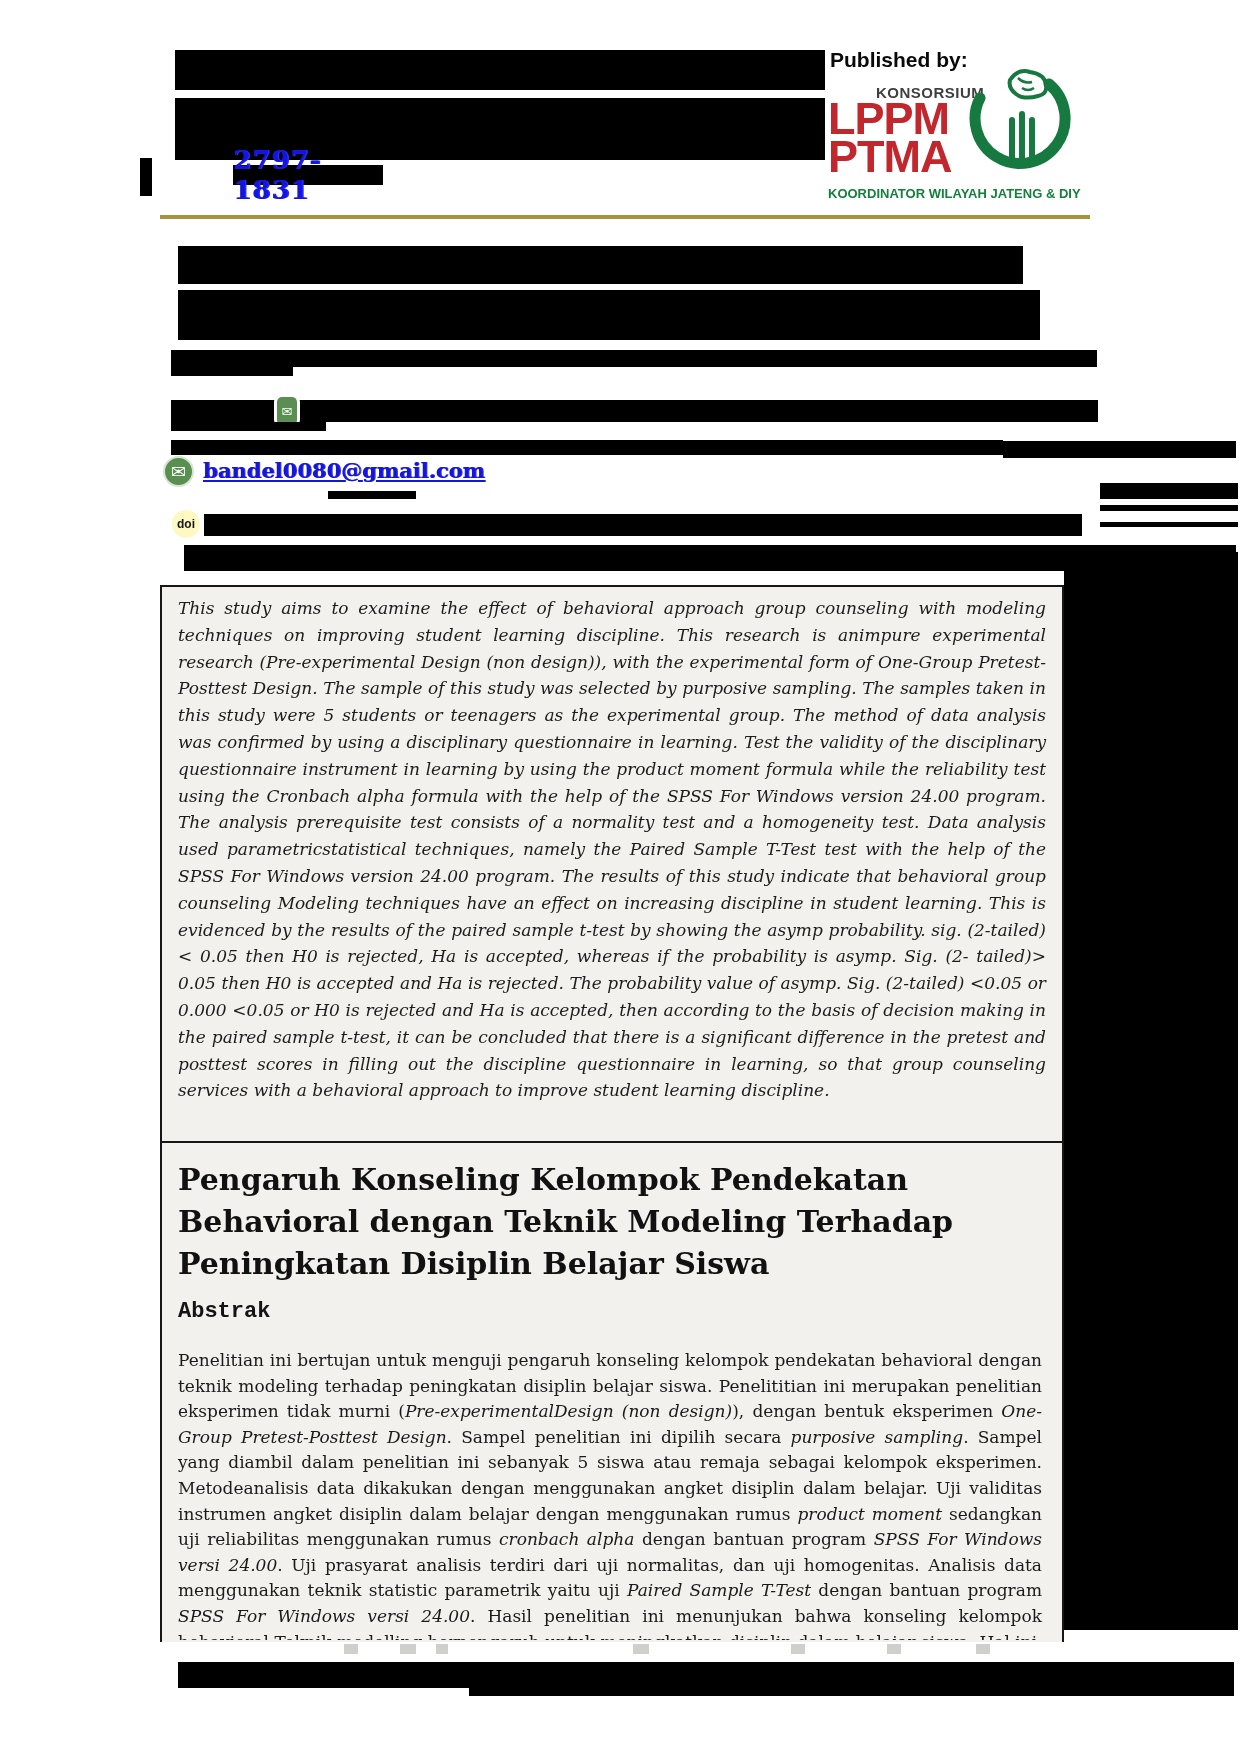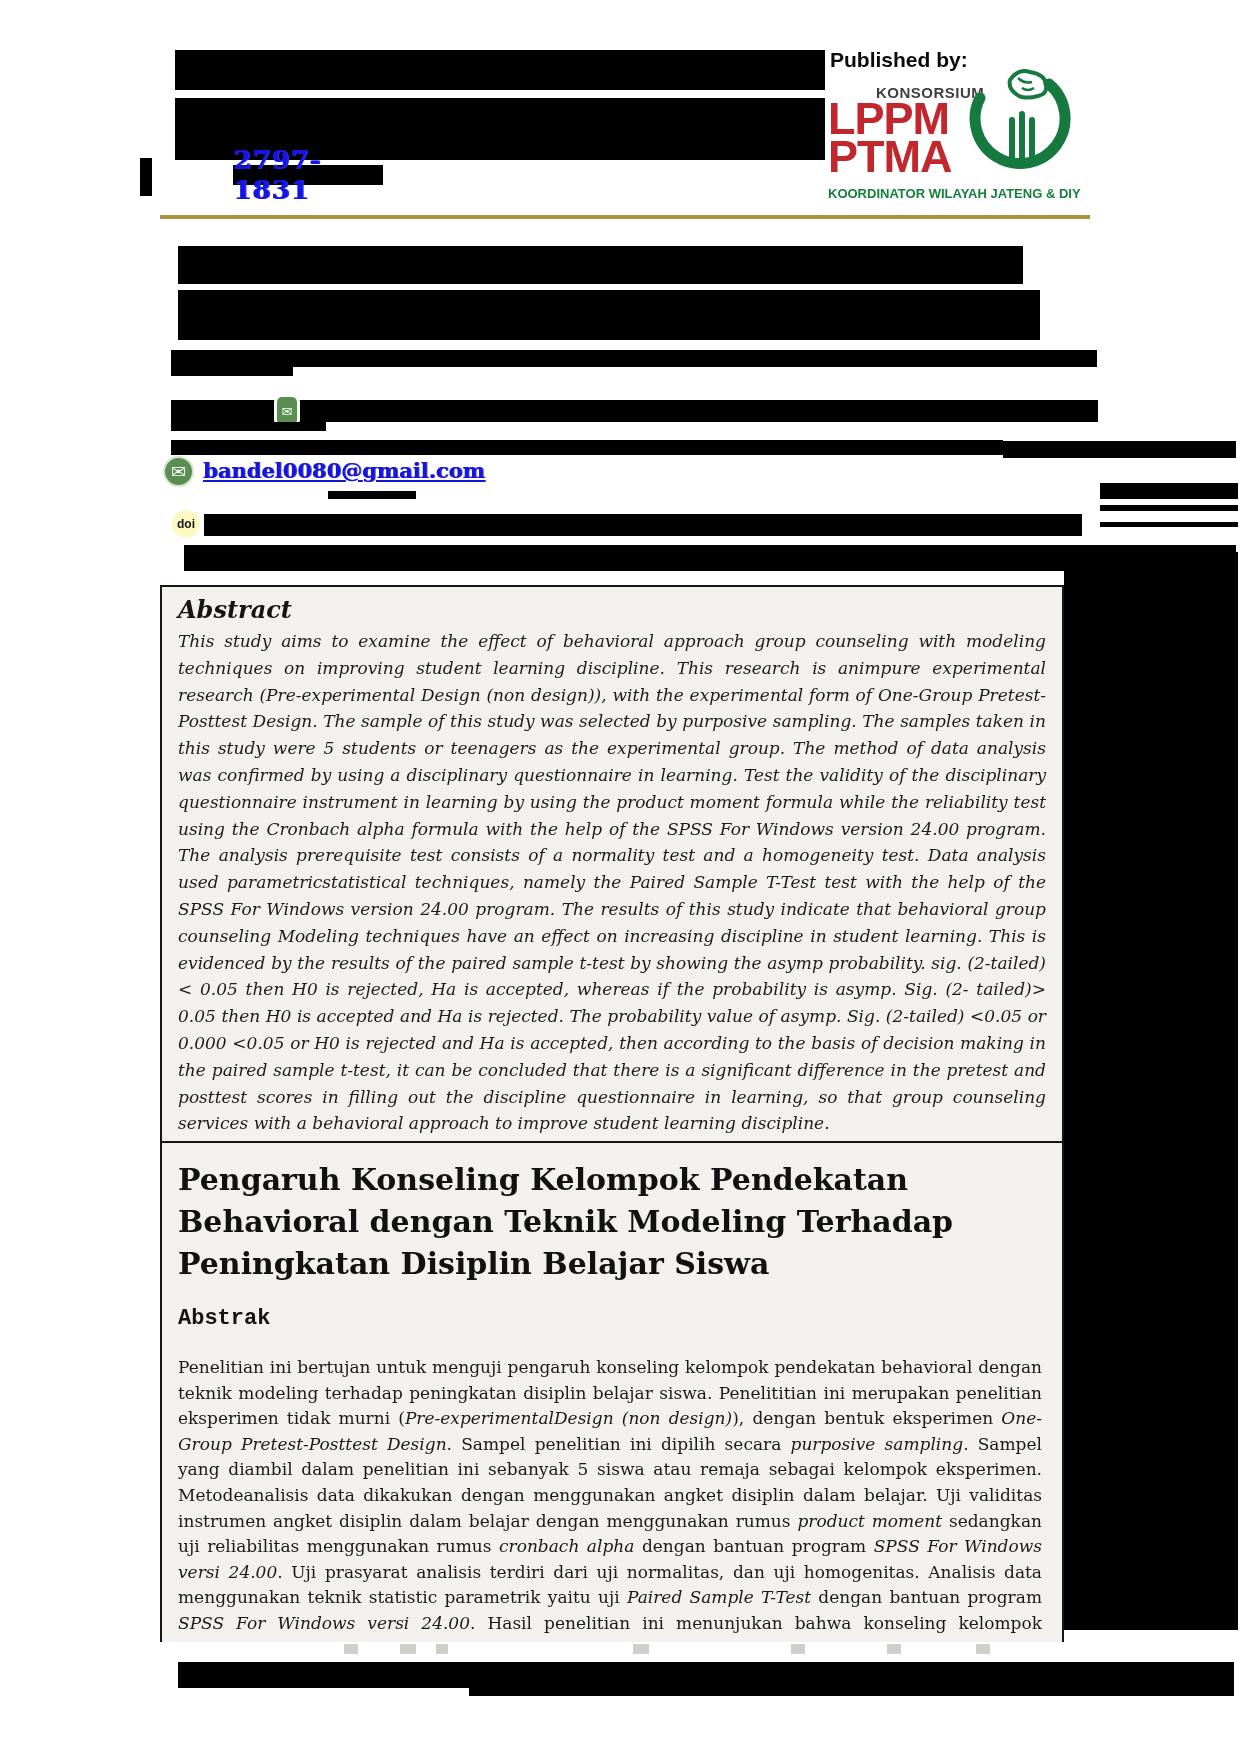--- a/index.html
+++ b/index.html
@@ -35,21 +35,21 @@
         background:#fef9c3;display:flex;align-items:center;justify-content:center;
         font-family:"Liberation Sans",sans-serif;font-weight:800;font-size:12px;color:#161616;}
   
   .panel{position:absolute;left:160px;top:585px;width:904px;height:1057px;background:#f2f1ed;
         border:2px solid #161616;border-bottom:none;box-sizing:border-box;}
   .abs-box{height:556px;border-bottom:2px solid #161616;box-sizing:border-box;
         padding:8px 16px 0 16px;overflow:hidden;}
   .abs-h{font-size:24px;font-weight:bold;font-style:italic;margin:0 0 4px 0;}
   .abs-b{font-size:17px;font-style:italic;line-height:26.8px;text-align:justify;color:#1c1c1c;}
   .indo-box{padding:16px 20px 0 16px;overflow:hidden;height:497px;box-sizing:border-box;}
-  .indo-title{font-size:30px;line-height:42px;font-weight:bold;margin:0 40px 21px 0;color:#111;}
+  .indo-title{font-size:30px;line-height:42px;font-weight:bold;margin:0 40px 14px 0;color:#111;}
   .indo-h{font-size:22px;font-weight:bold;margin:0 0 24px 0;font-family:Liberation Mono, monospace;}
   .indo-b{font-size:17px;line-height:25.6px;text-align:justify;color:#1a1a1a;}
 </style>
 </head>
 <body>
 
 <div id="page">
 
   <div class="redact" style="left:175px;top:50px;width:650px;height:40px;"></div>
   <div class="redact" style="left:175px;top:98px;width:650px;height:62px;"></div>
@@ -93,21 +93,20 @@
   <div class="redact" style="left:1100px;top:522px;width:138px;height:5px;"></div>
 
   <div class="doi-icon">doi</div>
   <div class="redact" style="left:204px;top:514px;width:878px;height:22px;"></div>
   <div class="redact" style="left:184px;top:545px;width:1052px;height:26px;"></div>
 
   <div class="redact" style="left:1064px;top:552px;width:174px;height:1078px;"></div>
 
   <div class="panel">
     <div class="abs-box">
-      <p class="abs-h">Abstract</p>
       <div class="abs-b">This study aims to examine the effect of behavioral approach group counseling with modeling techniques on improving student learning discipline. This research is animpure experimental research (Pre-experimental Design (non design)), with the experimental form of One-Group Pretest-Posttest Design. The sample of this study was selected by purposive sampling. The samples taken in this study were 5 students or teenagers as the experimental group. The method of data analysis was confirmed by using a disciplinary questionnaire in learning. Test the validity of the disciplinary questionnaire instrument in learning by using the product moment formula while the reliability test using the Cronbach alpha formula with the help of the SPSS For Windows version 24.00 program. The analysis prerequisite test consists of a normality test and a homogeneity test. Data analysis used parametricstatistical techniques, namely the Paired Sample T-Test test with the help of the SPSS For Windows version 24.00 program. The results of this study indicate that behavioral group counseling Modeling techniques have an effect on increasing discipline in student learning. This is evidenced by the results of the paired sample t-test by showing the asymp probability. sig. (2-tailed) &lt; 0.05 then H0 is rejected, Ha is accepted, whereas if the probability is asymp. Sig. (2- tailed)&gt; 0.05 then H0 is accepted and Ha is rejected. The probability value of asymp. Sig. (2-tailed) &lt;0.05 or 0.000 &lt;0.05 or H0 is rejected and Ha is accepted, then according to the basis of decision making in the paired sample t-test, it can be concluded that there is a significant difference in the pretest and posttest scores in filling out the discipline questionnaire in learning, so that group counseling services with a behavioral approach to improve student learning discipline.</div>
 
     </div>
     <div class="indo-box">
       <h1 class="indo-title">Pengaruh Konseling Kelompok Pendekatan Behavioral dengan Teknik Modeling Terhadap Peningkatan Disiplin Belajar Siswa</h1>
       <p class="indo-h">Abstrak</p>
       <div class="indo-b"><span>Penelitian ini bertujan untuk menguji pengaruh konseling kelompok pendekatan behavioral dengan teknik modeling terhadap peningkatan disiplin belajar siswa. Penelititian ini merupakan penelitian eksperimen tidak murni (</span><i>Pre-experimentalDesign (non design)</i><span>), dengan bentuk eksperimen </span><i>One-Group Pretest-Posttest Design</i><span>. Sampel penelitian ini dipilih secara </span><i>purposive sampling</i><span>. Sampel yang diambil dalam penelitian ini sebanyak 5 siswa atau remaja sebagai kelompok eksperimen. Metodeanalisis data dikakukan dengan menggunakan angket disiplin dalam belajar. Uji validitas instrumen angket disiplin dalam belajar dengan menggunakan rumus </span><i>product moment</i><span> sedangkan uji reliabilitas menggunakan rumus </span><i>cronbach alpha</i><span> dengan bantuan program </span><i>SPSS For Windows versi 24.00</i><span>. Uji prasyarat analisis terdiri dari uji normalitas, dan uji homogenitas. Analisis data menggunakan teknik statistic parametrik yaitu uji </span><i>Paired Sample T-Test</i><span> dengan bantuan program </span><i>SPSS For Windows versi 24.00</i><span>. Hasil penelitian ini menunjukan bahwa konseling kelompok behavioral Teknik modelling berpengaruh untuk meningkatkan disiplin dalam belajar siswa. Hal ini</span></div>
     </div>
   </div>
 

